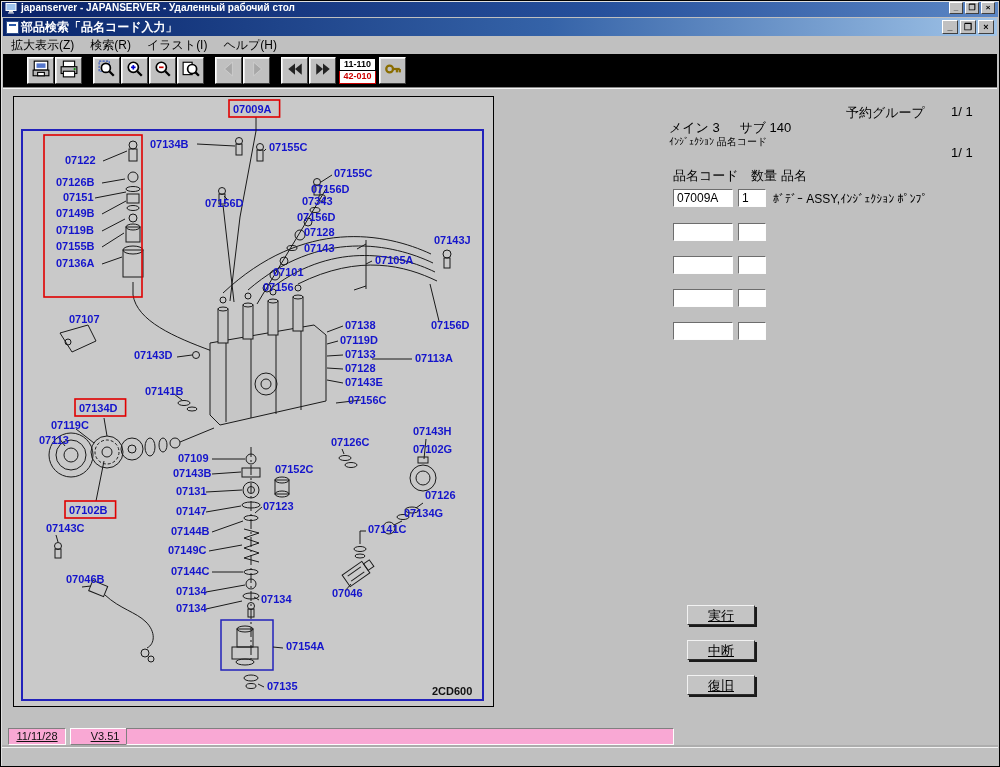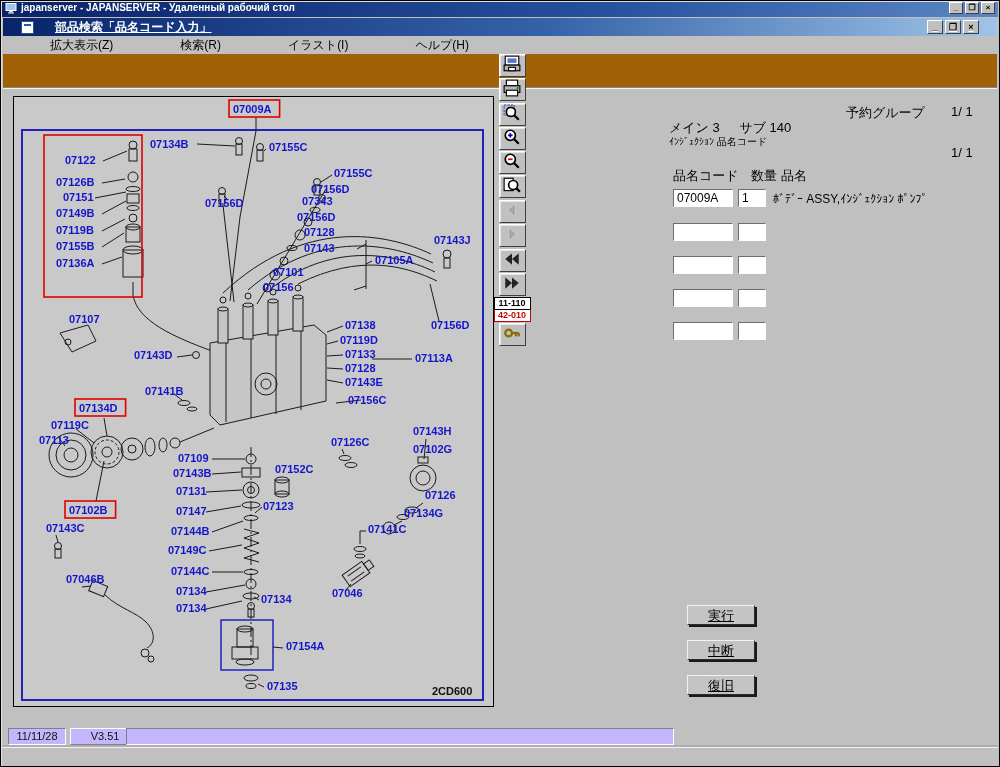--- a/index.html
+++ b/index.html
@@ -16,36 +16,36 @@
      color:#fff; font-size:10px; font-weight:bold; }
   .rd-buttons { margin-left:auto; display:flex; gap:2px; }
   .winbtn { width:14px; height:12px; background:#c0c0c0; border:1px solid;
      border-color:#fff #404040 #404040 #fff; color:#000; font-size:8px; line-height:8px;
      display:flex; align-items:center; justify-content:center; font-weight:bold;
      font-family:"Liberation Sans",sans-serif; padding:0; }
 
   
   .app-titlebar { position:absolute; left:2px; top:17px; right:2px; height:18px;
      background:linear-gradient(90deg,#08246b 0%,#3563a8 55%,#a0c4e8 100%);
-     display:flex; align-items:center; gap:21px; padding:0 18px;
-     color:#fff; font-size:12px; font-weight:bold;text-decoration:underline; }
+     display:flex; align-items:center; gap:2px; padding:0 3px;
+     color:#fff; font-size:12px; font-weight:bold; }
   .app-titlebar .winbtn { width:16px; height:14px; font-size:9px; }
   .app-icon { width:13px; height:13px; background:#fff; border:1px solid #30508c;
      display:inline-block; position:relative; }
   .app-icon:before { content:""; position:absolute; left:2px; top:2px; width:7px; height:2px; background:#2a58a8; }
 
   
   .menubar { position:absolute; left:2px; top:36px; right:2px; height:16px;
      display:flex; align-items:center; background:#c0c0c0; font-size:12px; }
-  .menu-item { padding:0 20px; cursor:default;margin-left:27px; }
+  .menu-item { padding:0 8px; cursor:default; }
 
   
   .toolbar { position:absolute; left:2px; top:53px; right:2px; height:34px;
      display:flex; align-items:center; gap:1px; padding-left:24px;
-     border-bottom:1px solid #868686; box-shadow:0 1px 0 #f5f5f5; background:#a16207;flex-direction:column; }
+     border-bottom:1px solid #868686; box-shadow:0 1px 0 #f5f5f5; background:#000000; }
   .tbtn { width:27px; height:27px; background:#c0c0c0; border:1px solid;
      border-color:#fff #3f3f3f #3f3f3f #fff; box-shadow:inset 1px 1px 0 #e8e8e8;
      display:flex; align-items:center; justify-content:center; padding:0; }
   .tbtn.disabled svg { opacity:.45; }
   .tsep { width:9px; height:27px; }
   .badge { width:37px; height:26px; display:flex; flex-direction:column; margin:0 2px; }
   .badge-top { flex:1; border:1px solid #000; background:#fff; color:#000;
      font-size:9px; line-height:11px; text-align:center; font-weight:bold; }
   .badge-bottom { flex:1; border:1px solid #cc0000; border-top:none; background:#fff;
      color:#cc0000; font-size:9px; line-height:11px; text-align:center; font-weight:bold; }
@@ -83,22 +83,22 @@
   .action-btn { position:absolute; left:36px; width:68px; height:20px;
      background:#c4c4c4; border:1px solid; border-color:#f2f2f2 #2c2c2c #2c2c2c #f2f2f2;
      box-shadow:2px 2px 0 0 #1a1a1a; font:13px "Liberation Sans",sans-serif;
      text-decoration:underline; text-align:center; line-height:17px; }
   .btn-execute { top:509px; }
   .btn-interrupt { top:544px; }
   .btn-restore { top:579px; }
 
   
   .sb-field { position:absolute; height:17px; border:1px solid;
-     border-color:#808080 #fdfdfd #fdfdfd #808080; background:#c4b5fd;
-     font-size:11px; line-height:15px; text-align:center; color:#111; }
+     border-color:#808080 #fdfdfd #fdfdfd #808080; background:#f9a8d4;
+     font-size:11px; line-height:15px; text-align:center; color:#111;text-decoration:underline; }
   .sb-date { left:7px; top:727px; width:58px; }
   .sb-version { left:69px; top:727px; width:70px; border-color:#fdfdfd #808080 #808080 #fdfdfd; }
   .sb-message { left:125px; top:727px; width:548px; text-align:left; padding-left:4px; }
   .bottom-strip { position:absolute; left:1px; right:1px; bottom:1px; height:18px;
      background:#c0c0c0; border-top:1px solid #f2f2f2; box-shadow:0 -2px 0 #adadad; }
 </style>
 </head>
 <body>
 
 <div class="screen">

